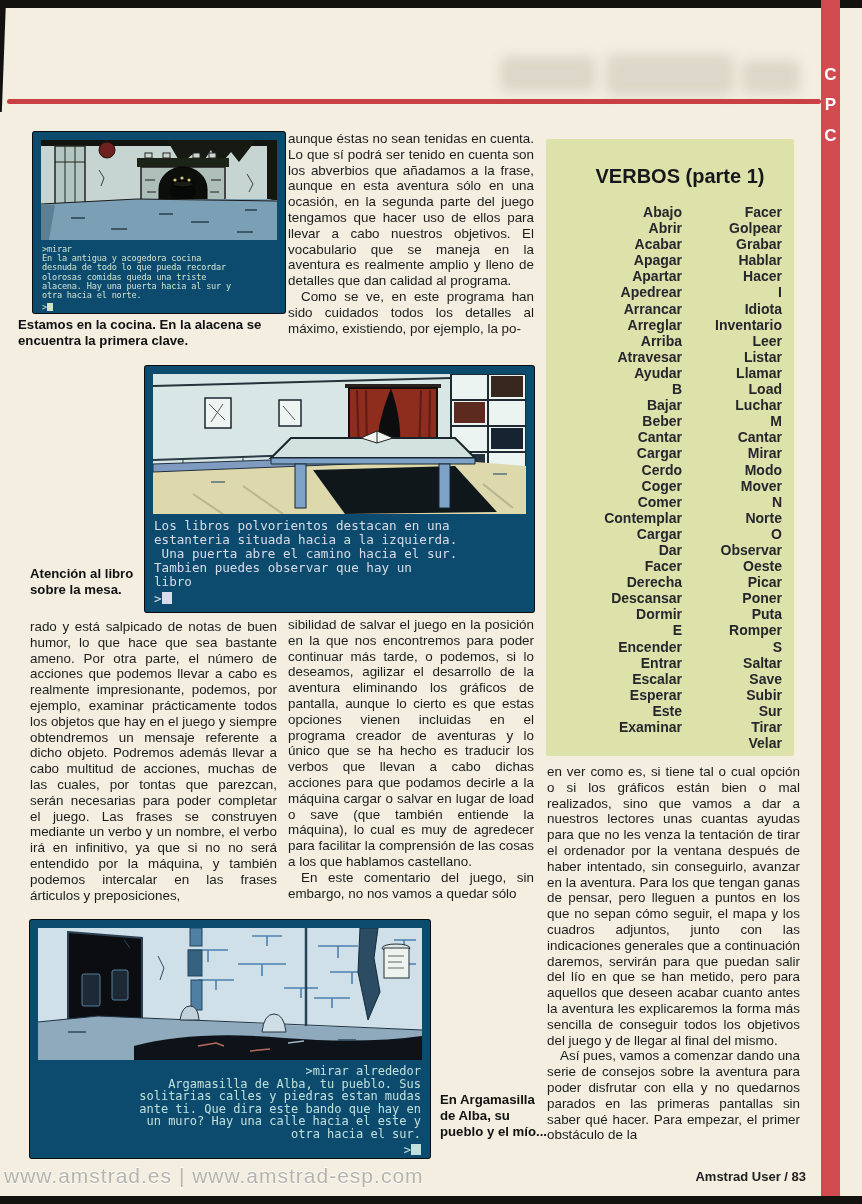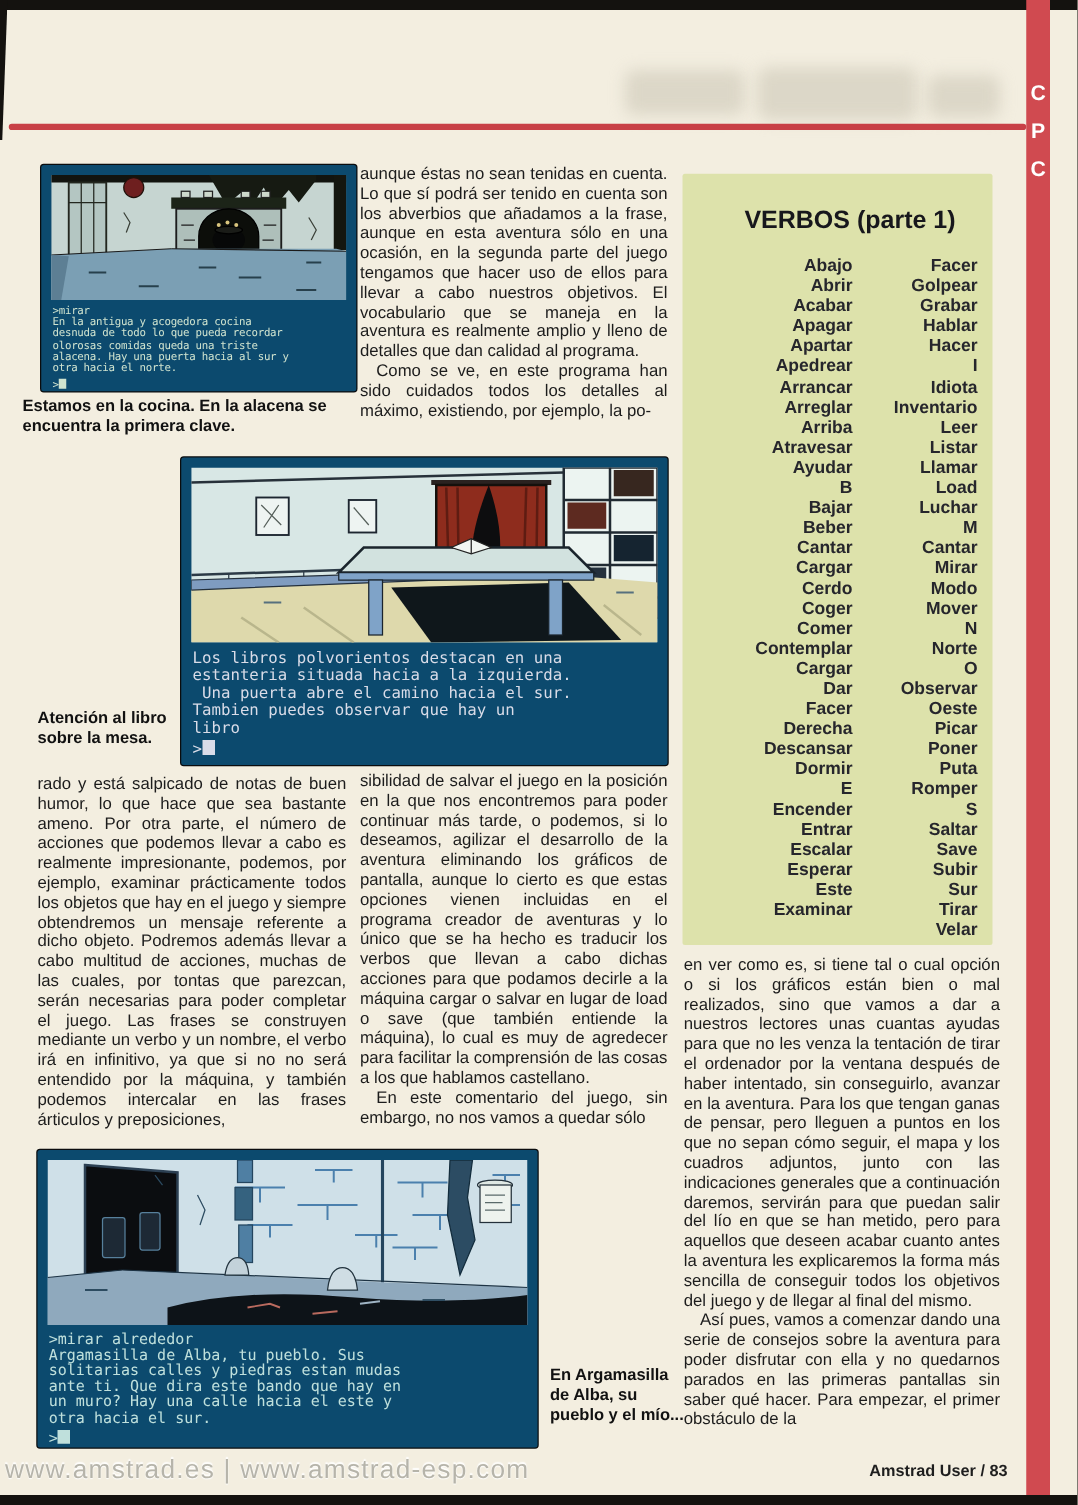--- a/index.html
+++ b/index.html
@@ -22,21 +22,21 @@
   .ghost{position:absolute;background:rgba(205,200,184,.6);filter:blur(6px);border-radius:8px;}
   
   .shot{position:absolute;background:#0c4a6e;border-radius:2px;box-shadow:0 0 0 1px #0a0c0e;}
   .shot svg{display:block;margin:8px auto 0;}
   .term{margin:5px 9px 0;font-family:"DejaVu Sans Mono",monospace;white-space:pre;}
   .term div{white-space:pre;}
   .shot1-frame{left:33px;top:132px;width:252px;height:181px;}
   .shot1-frame .term{font-size:8.6px;line-height:9.2px;color:#cfe3cf;letter-spacing:-.2px;}
   .shot2-frame{left:145px;top:366px;width:389px;height:246px;}
   .shot2-frame .term{font-size:12.6px;line-height:14px;color:#d9dce8;}
-  .shot3-frame{left:30px;top:920px;width:400px;height:238px;}
+  .shot3-frame{left:30px;top:920px;width:400px;height:238px;text-align:right;}
   .shot3-frame .term{font-size:12px;line-height:12.6px;color:#bfe0dc;}
   .promptline{margin-top:3px;}
   .cur{display:inline-block;background:currentColor;vertical-align:-1px;}
   .shot1-frame .cur{width:6px;height:8px;}
   .shot2-frame .cur{width:10px;height:12px;}
   .shot3-frame .cur{width:10px;height:11px;}
   
   .caption{position:absolute;font-weight:bold;font-size:13.2px;line-height:16px;color:#111;}
   .cap1{left:18px;top:317px;width:252px;}
   .cap2{left:30px;top:566px;width:116px;}

